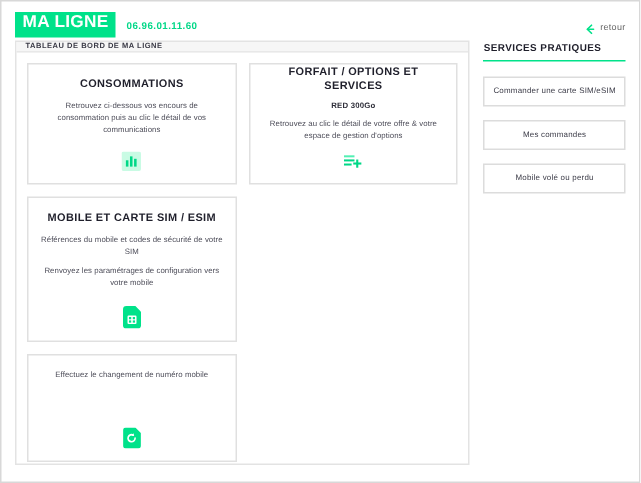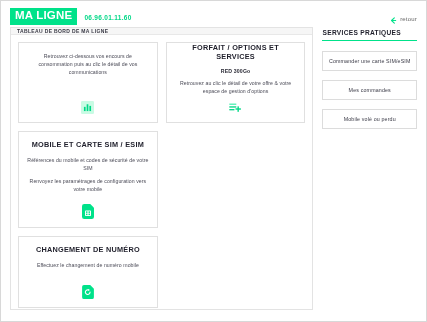--- a/index.html
+++ b/index.html
@@ -202,20 +202,21 @@
   <div class="body-wrap">
 
     <div class="dashboard">
       <div class="dash-header">
         <span class="dash-header-title">TABLEAU DE BORD DE MA LIGNE</span>
       </div>
 
       <div class="cards-area">
 
         <div class="card card-consommations">
+          <div class="card-title">CONSOMMATIONS</div>
           <div class="card-text">Retrouvez ci-dessous vos encours de consommation puis au clic le détail de vos communications</div>
           <div class="card-icon">
             <svg width="13" height="13" viewBox="0 0 20 20">
               <rect x="0" y="0" width="20" height="20" rx="2" fill="#c9fbe4"></rect>
               <rect x="4.5" y="9" width="2.6" height="6.5" fill="#00d887"></rect>
               <rect x="8.7" y="5" width="2.6" height="10.5" fill="#00d887"></rect>
               <rect x="12.9" y="7.5" width="2.6" height="8" fill="#00d887"></rect>
             </svg>
           </div>
         </div>
@@ -245,21 +246,20 @@
               <rect x="4" y="8.5" width="8" height="7.5" rx="1" fill="#ffffff"></rect>
               <rect x="5.3" y="9.8" width="2" height="2" fill="#00e28a"></rect>
               <rect x="8.7" y="9.8" width="2" height="2" fill="#00e28a"></rect>
               <rect x="5.3" y="12.8" width="2" height="2" fill="#00e28a"></rect>
               <rect x="8.7" y="12.8" width="2" height="2" fill="#00e28a"></rect>
             </svg>
           </div>
         </div>
 
         <div class="card card-changement">
-          <div class="card-title">CHANGEMENT DE NUMÉRO</div>
           <div class="card-text">Effectuez le changement de numéro mobile</div>
           <div class="card-icon">
             <svg width="12" height="14" viewBox="0 0 16 19">
               <path d="M0 2.5 A2.5 2.5 0 0 1 2.5 0 H11 L16 5 V16.5 A2.5 2.5 0 0 1 13.5 19 H2.5 A2.5 2.5 0 0 1 0 16.5 Z" fill="#00e28a"></path>
               <path d="M10.8 9.6 A3.2 3.2 0 1 1 9.2 6.9" fill="none" stroke="#ffffff" stroke-width="1.5" stroke-linecap="round"></path>
               <path d="M9.4 5.1 L9.8 7.6 L7.3 7.5 Z" fill="#ffffff"></path>
             </svg>
           </div>
         </div>
 

